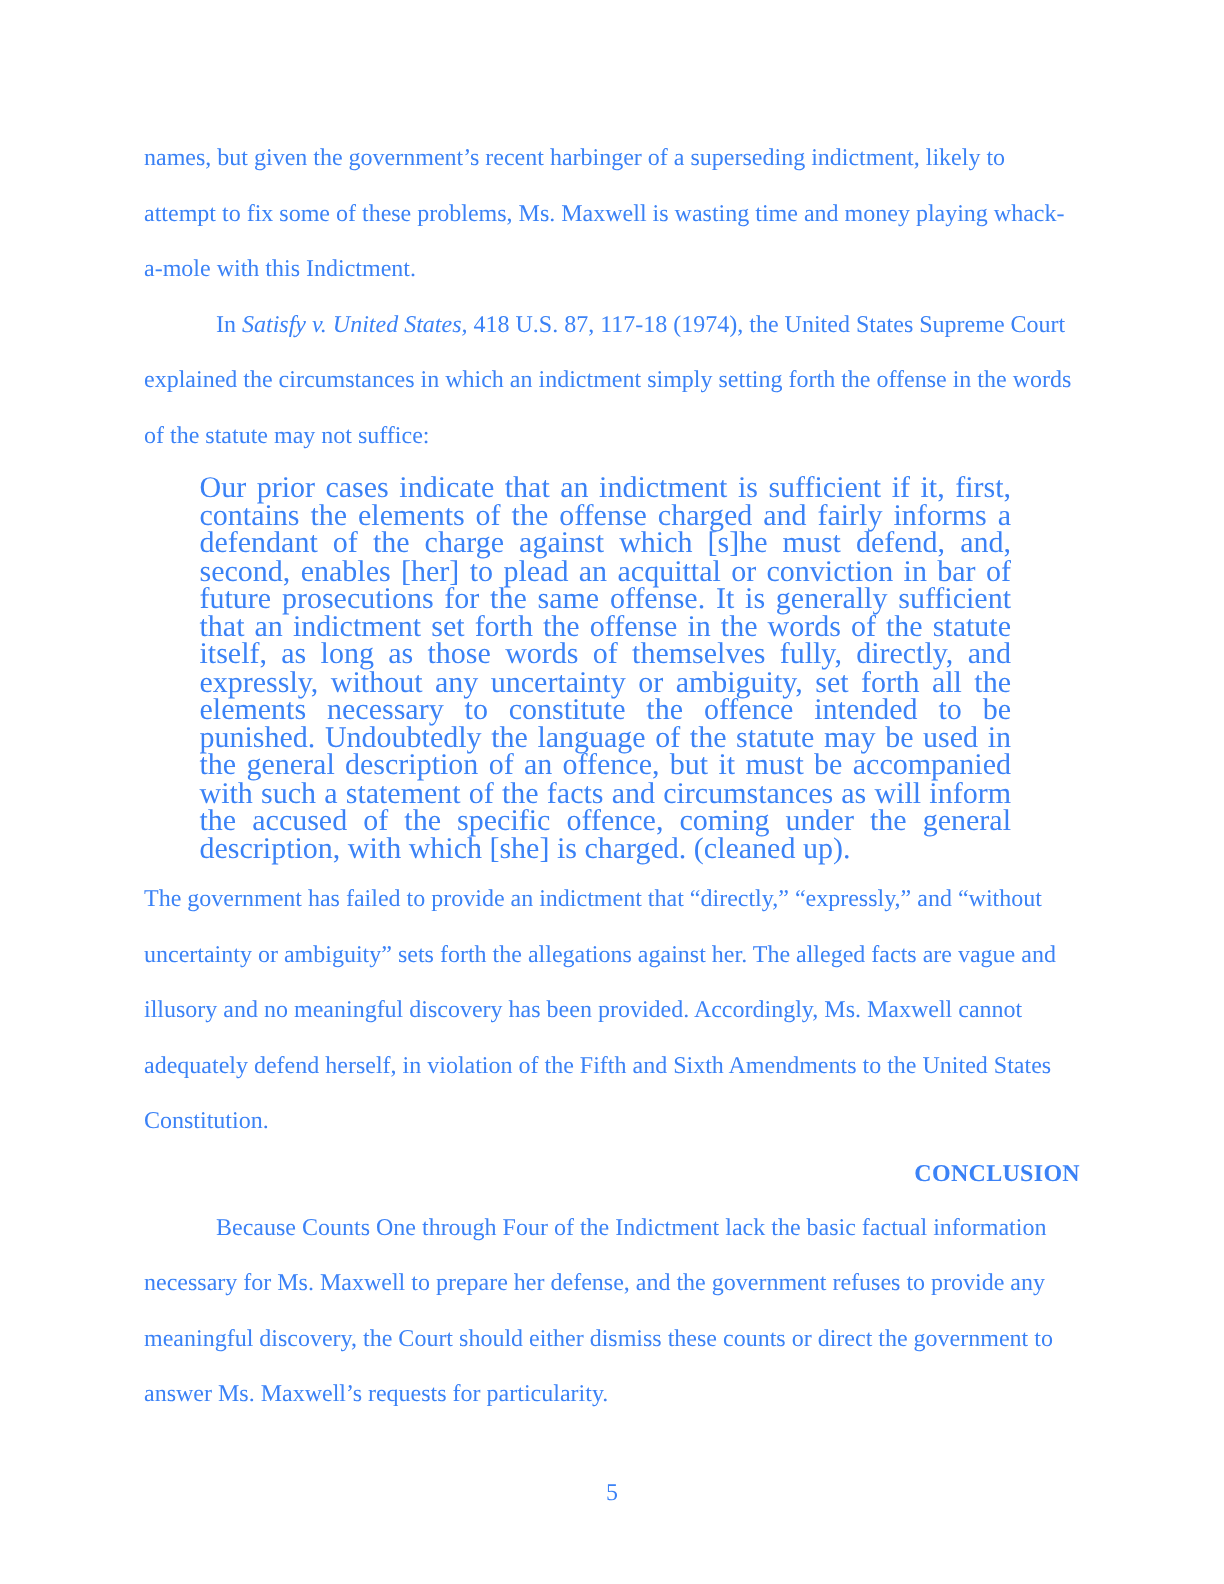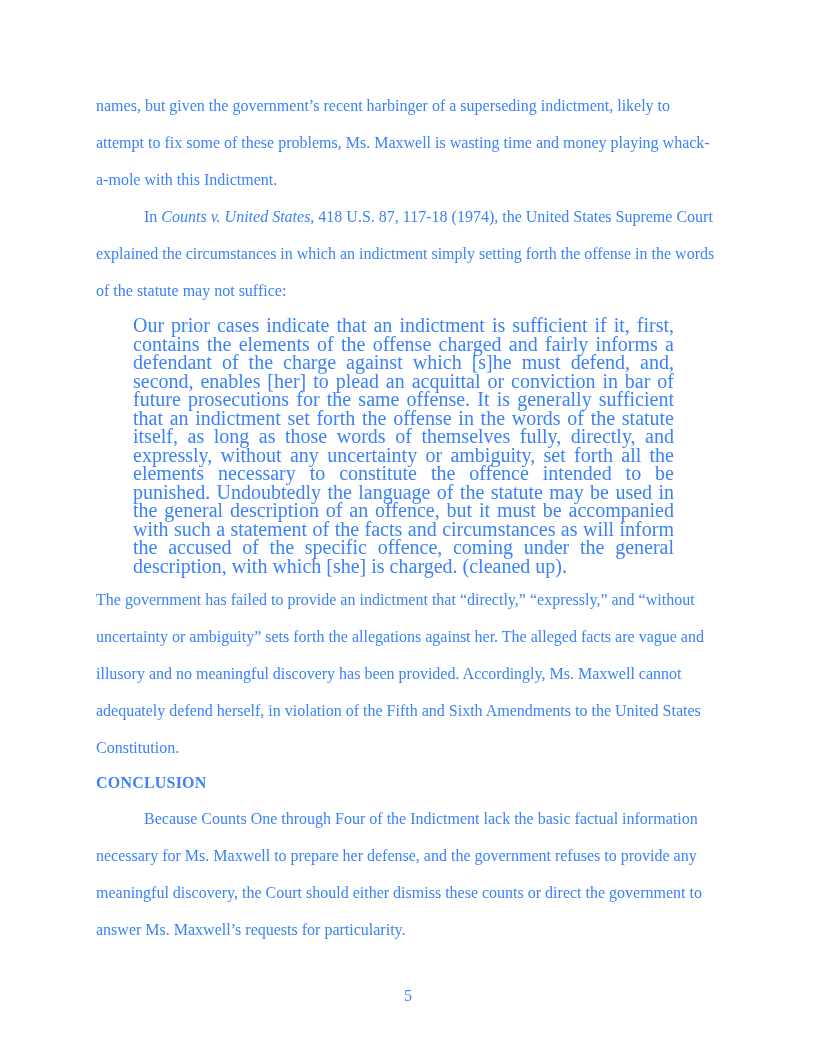--- a/index.html
+++ b/index.html
@@ -50,21 +50,21 @@
     margin: 7px 46px 6px 37px;
     font-size: 20px;
     line-height: 18.5px;
     text-align: justify;
   }
   .conclusion-heading {
     margin: 0;
     font-size: 16px;
     line-height: 34px;
     font-weight: 700;
-    text-align: left;
+    text-align: right;
     letter-spacing: 0.2px;
   }
   .footer {
     position: absolute;
     left: 0;
     top: 988px;
     width: 100%;
     text-align: center;
     font-size: 16px;
     line-height: 16px;
@@ -73,21 +73,21 @@
 </style>
 </head>
 <body>
 
 <div class="page">
   <div class="content">
 
     <p class="body-text"><span>names, but given the government’s recent harbinger of a superseding indictment, likely to attempt to fix some of these problems, Ms. Maxwell is wasting time and money playing whack-a-mole with this Indictment.</span></p>
 
 
-    <p class="body-text indent"><span>In </span><em>Counts v. United States,</em><span> 418 U.S. 87, 117-18 (1974), the United States Supreme Court explained the circumstances in which an indictment simply setting forth the offense in the words of the statute may not suffice:</span></p>
+    <p class="body-text indent"><span>In </span><em>Satisfy v. United States,</em><span> 418 U.S. 87, 117-18 (1974), the United States Supreme Court explained the circumstances in which an indictment simply setting forth the offense in the words of the statute may not suffice:</span></p>
 
     <blockquote class="block-quote">Our prior cases indicate that an indictment is sufficient if it, first, contains the elements of the offense charged and fairly informs a defendant of the charge against which [s]he must defend, and, second, enables [her] to plead an acquittal or conviction in bar of future prosecutions for the same offense. It is generally sufficient that an indictment set forth the offense in the words of the statute itself, as long as those words of themselves fully, directly, and expressly, without any uncertainty or ambiguity, set forth all the elements necessary to constitute the offence intended to be punished. Undoubtedly the language of the statute may be used in the general description of an offence, but it must be accompanied with such a statement of the facts and circumstances as will inform the accused of the specific offence, coming under the general description, with which [she] is charged. (cleaned up).</blockquote>
 
     <p class="body-text"><span>The government has failed to provide an indictment that “directly,” “expressly,” and “without uncertainty or ambiguity” sets forth the allegations against her. The alleged facts are vague and illusory and no meaningful discovery has been provided. Accordingly, Ms. Maxwell cannot adequately defend herself, in violation of the Fifth and Sixth Amendments to the United States Constitution.</span></p>
 
     <h2 class="conclusion-heading">CONCLUSION</h2>
 
     <p class="body-text indent"><span>Because Counts One through Four of the Indictment lack the basic factual information necessary for Ms. Maxwell to prepare her defense, and the government refuses to provide any meaningful discovery, the Court should either dismiss these counts or direct the government to answer Ms. Maxwell’s requests for particularity.</span></p>
 
   </div>

